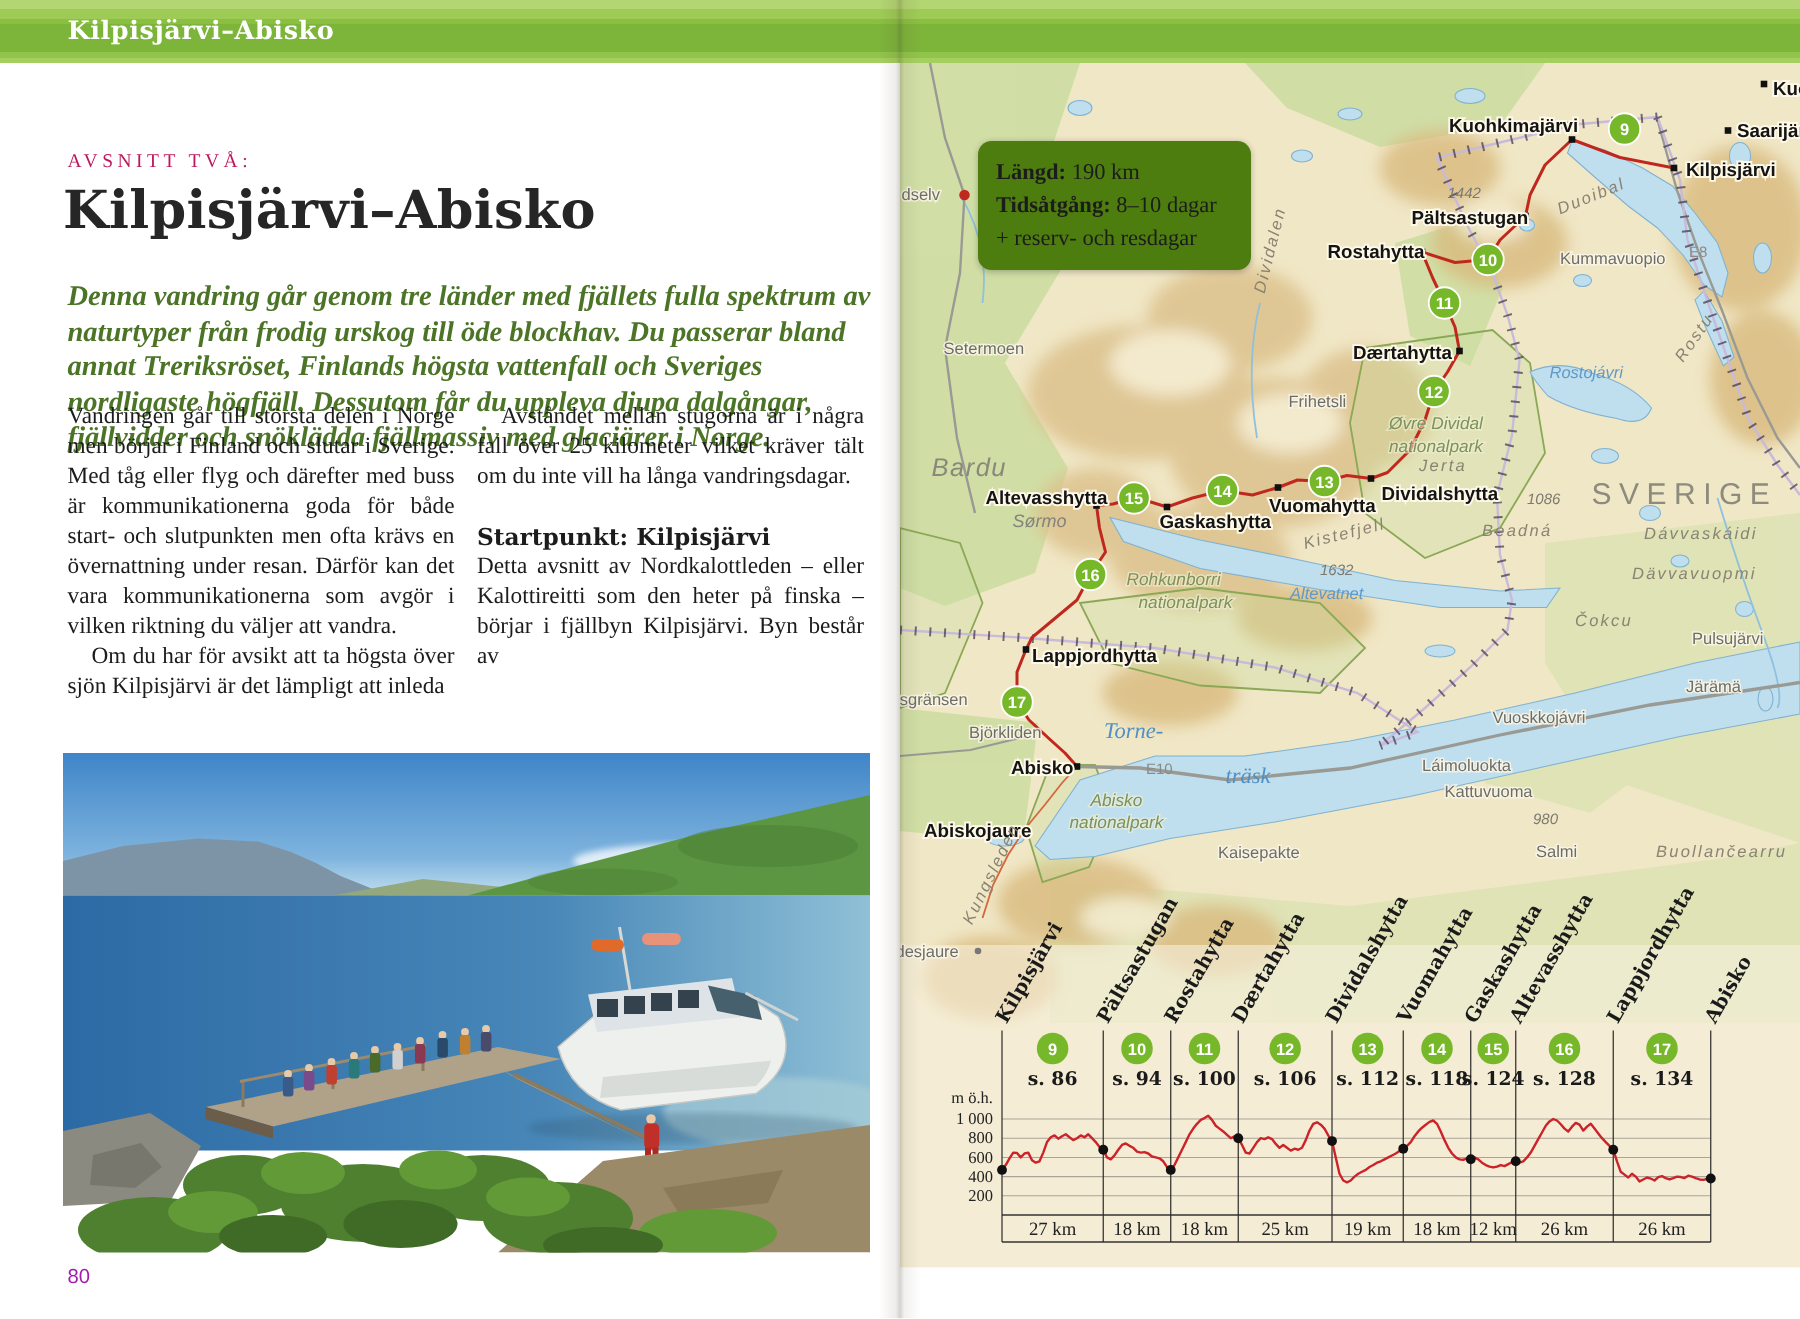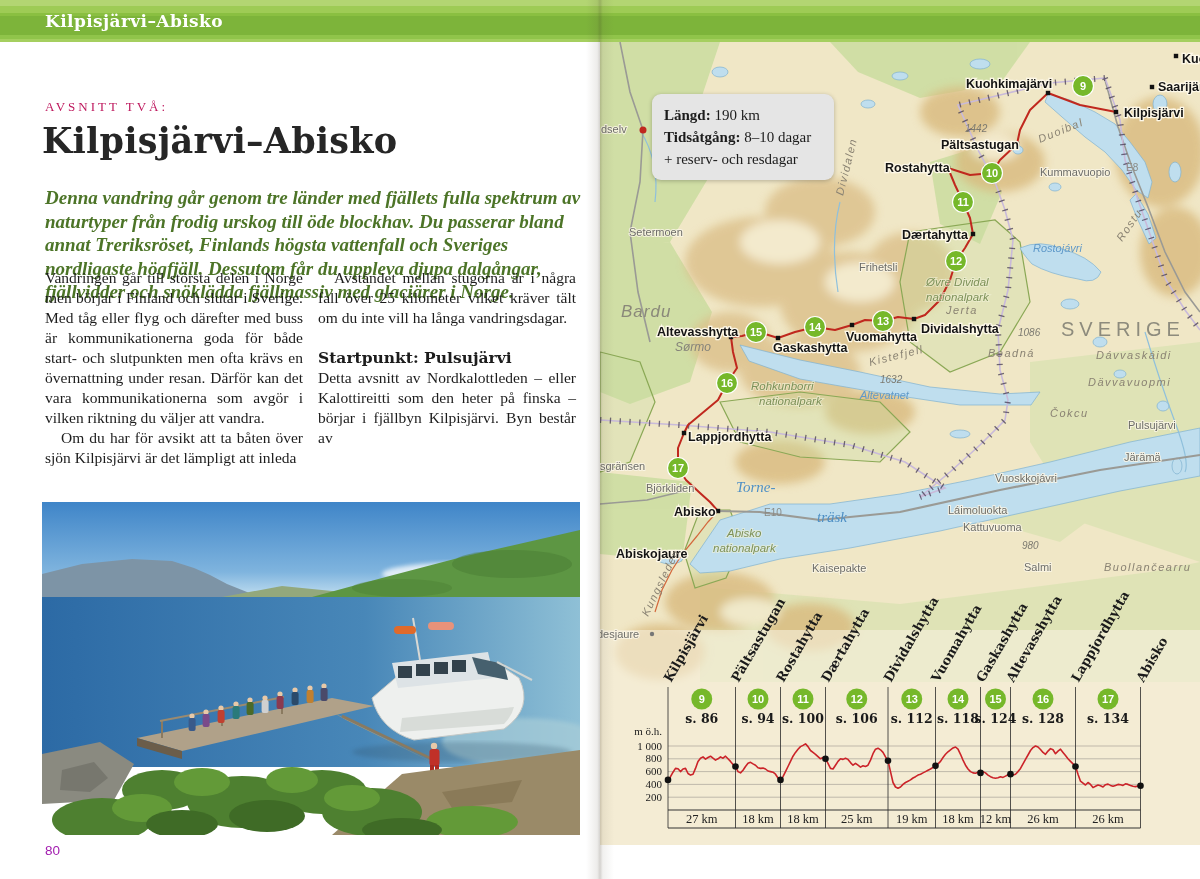--- a/index.html
+++ b/index.html
@@ -59,25 +59,25 @@
   <div class="bar-title">Kilpisjärvi–Abisko</div>
 </div>
 
 <div class="kicker">AVSNITT TVÅ:</div>
 <div class="page-title">Kilpisjärvi–Abisko</div>
 <div class="lede">Denna vandring går genom tre länder med fjällets fulla spektrum av naturtyper från frodig urskog till öde blockhav. Du passerar bland annat Treriksröset, Finlands högsta vattenfall och Sveriges nordligaste högfjäll. Dessutom får du uppleva djupa dalgångar, fjällvidder och snöklädda fjällmassiv med glaciärer i Norge.</div>
 
 <div class="cols">
   <div class="col">
     <p>Vandringen går till största delen i Norge men börjar i Finland och slutar i Sverige. Med tåg eller flyg och därefter med buss är kommunikationerna goda för både start- och slutpunkten men ofta krävs en övernattning under resan. Därför kan det vara kommunikationerna som avgör i vilken riktning du väljer att vandra.</p>
-    <p class="ind">Om du har för avsikt att ta båten över sjön Kilpisjärvi är det lämpligt att inleda</p>
+    <p class="ind">Om du har för avsikt att ta högsta över sjön Kilpisjärvi är det lämpligt att inleda</p>
   </div>
   <div class="col">
     <p class="ind">Avståndet mellan stugorna är i några fall över 25 kilometer vilket kräver tält om du inte vill ha långa vandringsdagar.</p>
-    <h3>Startpunkt: Pulsujärvi</h3>
+    <h3>Startpunkt: Kilpisjärvi</h3>
     <p>Detta avsnitt av Nordkalottleden – eller Kalottireitti som den heter på finska – börjar i fjällbyn Kilpisjärvi. Byn består av</p>
   </div>
 </div>
 
 <div class="photo-wrap">
   <svg width="538" height="333" viewBox="0 0 538 333">
     <defs>
       <linearGradient id="sky" x1="0" y1="0" x2="0" y2="1">
         <stop offset="0" stop-color="#3f85c8"></stop>
           <stop offset="0.7" stop-color="#7fb4de"></stop>
@@ -496,20 +496,20 @@
         <text x="443" y="681" class="ch-page">s. 128</text>
         <text x="443" y="781" class="ch-dist">26 km</text>
         <circle cx="508" cy="657" r="10.5" fill="#76b82a"></circle>
         <text x="508" y="661" class="badge-num">17</text>
         <text x="508" y="681" class="ch-page">s. 134</text>
         <text x="508" y="781" class="ch-dist">26 km</text>
       </g>
 </svg>
 
   
-  <div style="position:absolute;left:52px;top:52px;width:158px;background:#e5e5e5;border-radius:9px;box-shadow:0 1px 4px rgba(0,0,0,.25);padding:10px 12px;font-size:15px;line-height:22px;color:#1c1c1c;font-family:'Liberation Serif',serif;">
+  <div style="position:absolute;left:52px;top:52px;width:158px;background:#4d7c0f;border-radius:9px;box-shadow:0 1px 4px rgba(0,0,0,.25);padding:10px 12px;font-size:15px;line-height:22px;color:#1c1c1c;font-family:'Liberation Serif',serif;">
     <div><b>Längd:</b> <span>190 km</span></div>
     <div><b>Tidsåtgång:</b> <span>8–10 dagar</span></div>
     <div>+ reserv- och resdagar</div>
   </div>
 </div>
 
 <div class="spine"></div>
 
 </body></html>

